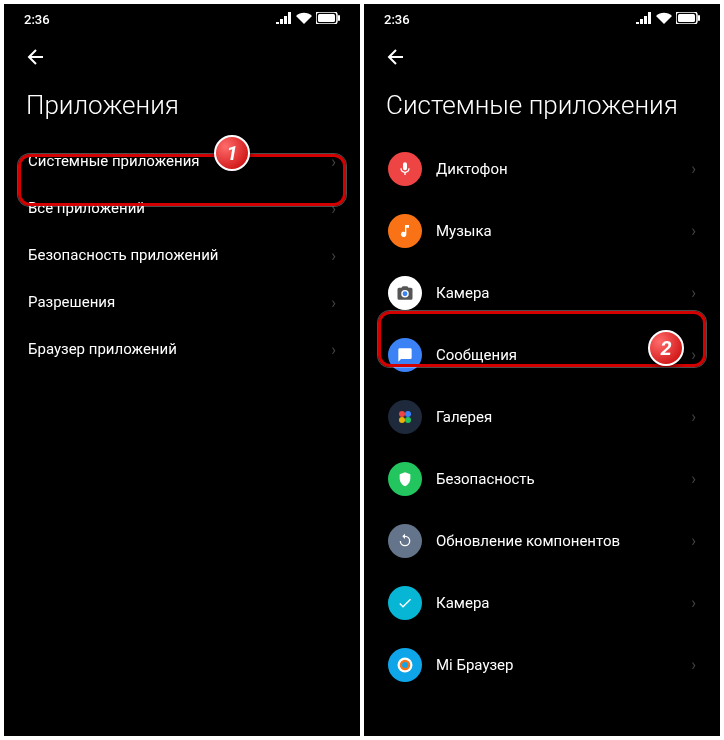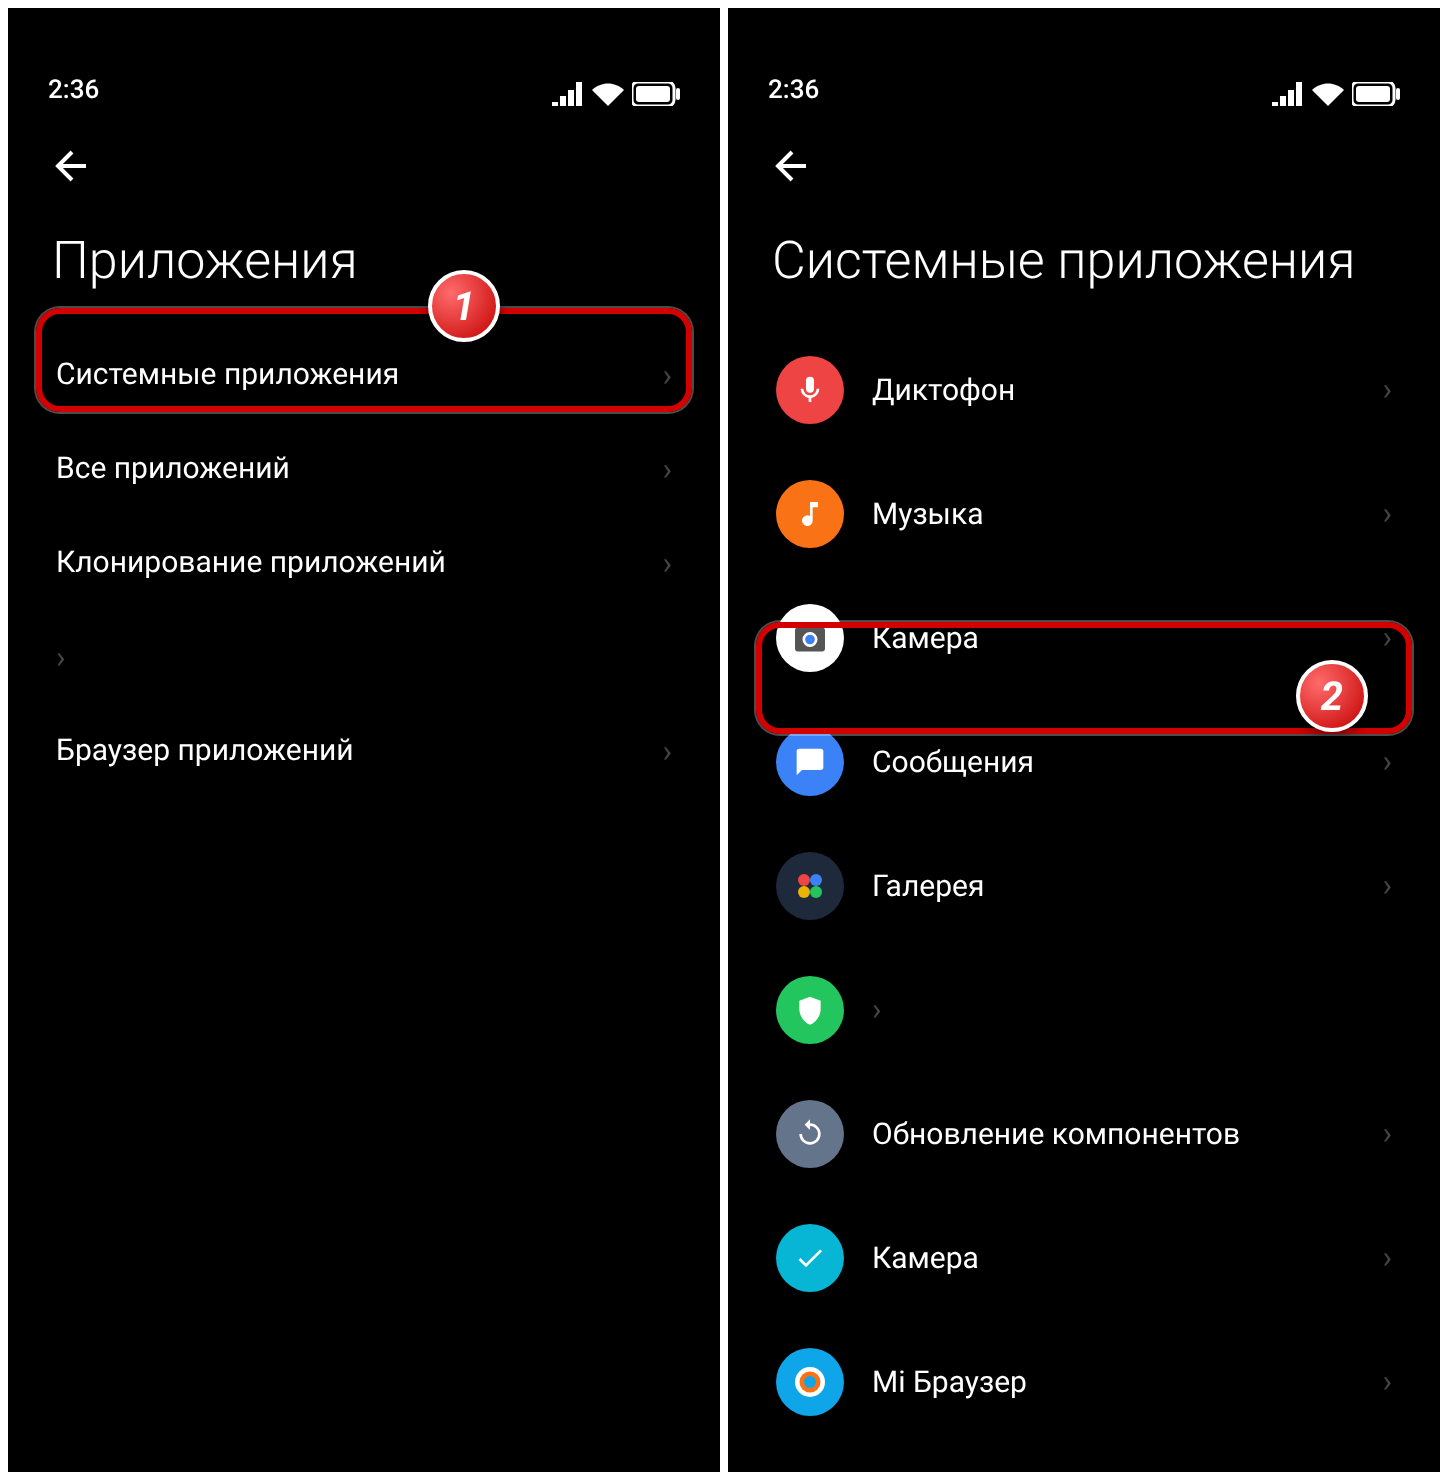--- a/index.html
+++ b/index.html
@@ -20,25 +20,24 @@
       flex: 1;
       background: #000;
       border-radius: 0;
       position: relative;
       overflow: hidden;
       color: #fff;
     }
     .status-bar {
       display: flex;
       justify-content: space-between;
-      align-items: flex-end;
+      align-items: flex-start;
       padding: 8px 20px 4px 20px;
       font-size: 13px;
       font-weight: 500;
-      margin-top: 26px;
     }
     .status-icons {
       display: flex;
       align-items: center;
       gap: 4px;
     }
     .status-icons svg {
       display: block;
     }
     .back-nav {
@@ -159,24 +158,25 @@
   <div class="list">
     <div class="list-item">
       <span class="list-item-text">Системные приложения</span>
       <span class="chevron">›</span>
     </div>
     <div class="list-item">
       <span class="list-item-text">Все приложений</span>
       <span class="chevron">›</span>
     </div>
     <div class="list-item">
-      <span class="list-item-text">Клонирование приложений</span>
-      <span class="chevron">›</span>
-    </div>
-    <div class="list-item">
+      <span class="list-item-text">Безопасность приложений</span>
+      <span class="chevron">›</span>
+    </div>
+    <div class="list-item">
+      <span class="list-item-text">Разрешения</span>
       <span class="chevron">›</span>
     </div>
     <div class="list-item">
       <span class="list-item-text">Браузер приложений</span>
       <span class="chevron">›</span>
     </div>
   </div>
   <div class="highlight-box highlight-1"></div>
   <div class="step-badge badge-1">1</div>
 </div>
@@ -253,20 +253,21 @@
         </div>
         <span class="list-item-text">Галерея</span>
         <span class="chevron">›</span>
       </div>
       <div class="list-item">
         <div class="icon-circle" style="background: rgb(34, 197, 94);">
           <svg width="16" height="16" viewBox="0 0 24 24" fill="#fff">
             <path d="M12 2L4 5v6c0 5.55 3.84 10.74 8 12 4.16-1.26 8-6.45 8-12V5l-8-3z"></path>
           </svg>
         </div>
+        <span class="list-item-text">Безопасность</span>
         <span class="chevron">›</span>
       </div>
       <div class="list-item">
         <div class="icon-circle" style="background: rgb(100, 116, 139);">
           <svg width="16" height="16" viewBox="0 0 24 24" fill="#fff">
             <path d="M12 4V1L8 5l4 4V6a6 6 0 11-6 6H4a8 8 0 108-8z"></path>
           </svg>
         </div>
         <span class="list-item-text">Обновление компонентов</span>
         <span class="chevron">›</span>

